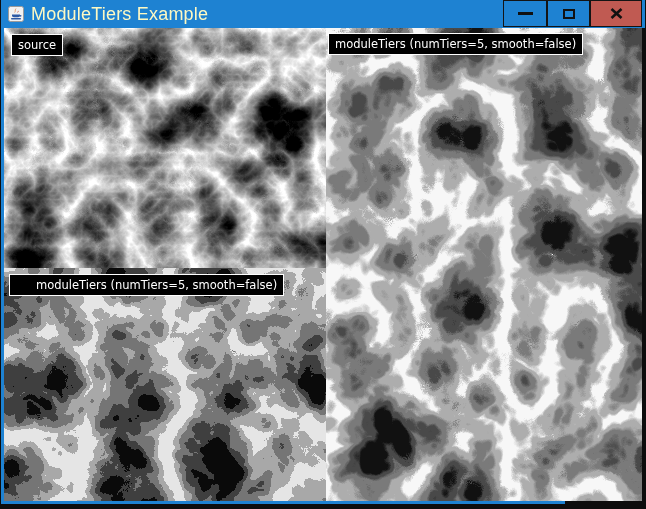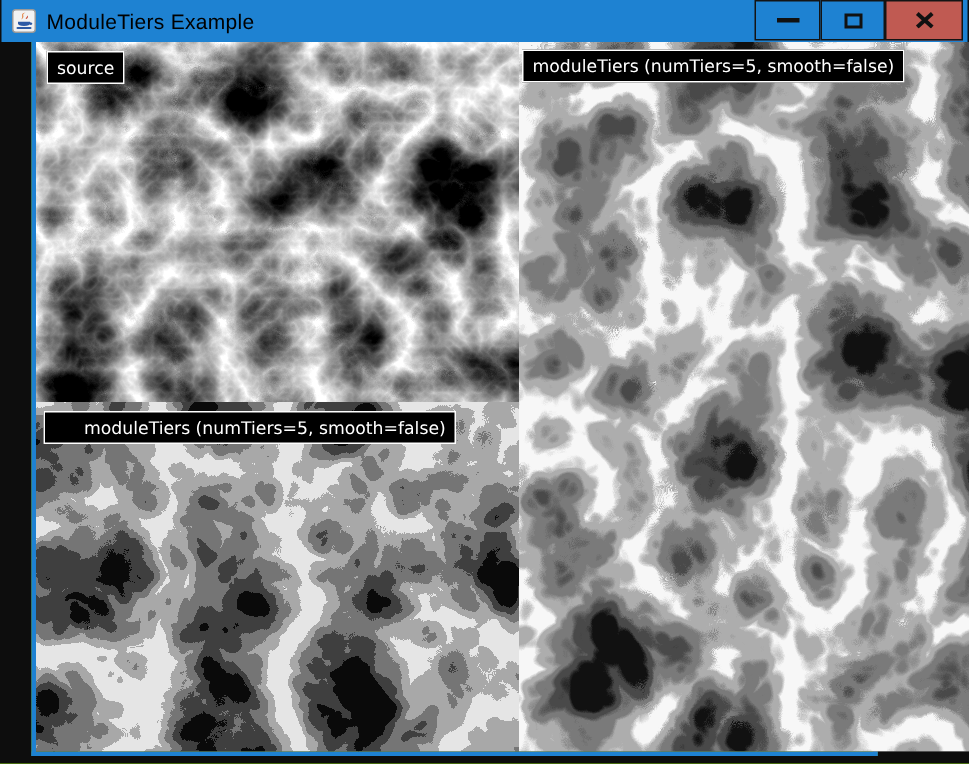--- a/index.html
+++ b/index.html
@@ -15,21 +15,21 @@
   
   .titlebar{
     position:absolute;left:0;top:0;right:0;height:28px;
     background:var(--titlebar,#1e82d2);
     display:flex;align-items:center;
   }
   .app-icon{
     width:16px;height:16px;margin-left:7px;flex:0 0 auto;display:block;
   }
   .title-text{
-    color:#000000;font-size:14px;margin-left:7px;
+    color:#fef9c3;font-size:18px;margin-left:7px;
     white-space:nowrap;letter-spacing:0.2px;
   }
   .controls{
     position:absolute;right:3px;top:0;height:28px;display:flex;
   }
   .ctl-btn{
     box-sizing:border-box;height:27px;
     border:1px solid #141414;
     background:var(--titlebar,#1e82d2);
     display:flex;align-items:center;justify-content:center;
@@ -40,22 +40,21 @@
   .ctl-close{width:52px;background:var(--close-red,#c05a52);}
   .glyph-min{width:15px;height:3px;background:var(--glyph,#111111);}
   .glyph-max{box-sizing:border-box;width:12px;height:10px;border:2px solid var(--glyph,#111111);}
   
   .client{
     position:absolute;left:0;top:28px;width:564px;height:476px;
     box-sizing:border-box;
     border-left:3px solid var(--frame,#1e82d2);
     border-right:3px solid var(--frame,#1e82d2);
     border-bottom:3px solid var(--frame,#1e82d2);
-    background:#84cc16;
-    margin-left:20px;
+    background:#fef9c3;
   }
   .panel{position:absolute;overflow:hidden;background:#555;}
   .panel svg.noise{display:block;}
   .panel-source{left:0;top:0;width:322px;height:240px;}
   .panel-flat{left:0;top:240px;width:322px;height:233px;}
   .panel-smooth{left:322px;top:0;width:316px;height:473px;}
   .plabel{
     position:absolute;
     background:var(--label-bg,#000000);
     color:var(--label-fg,#ffffff);

